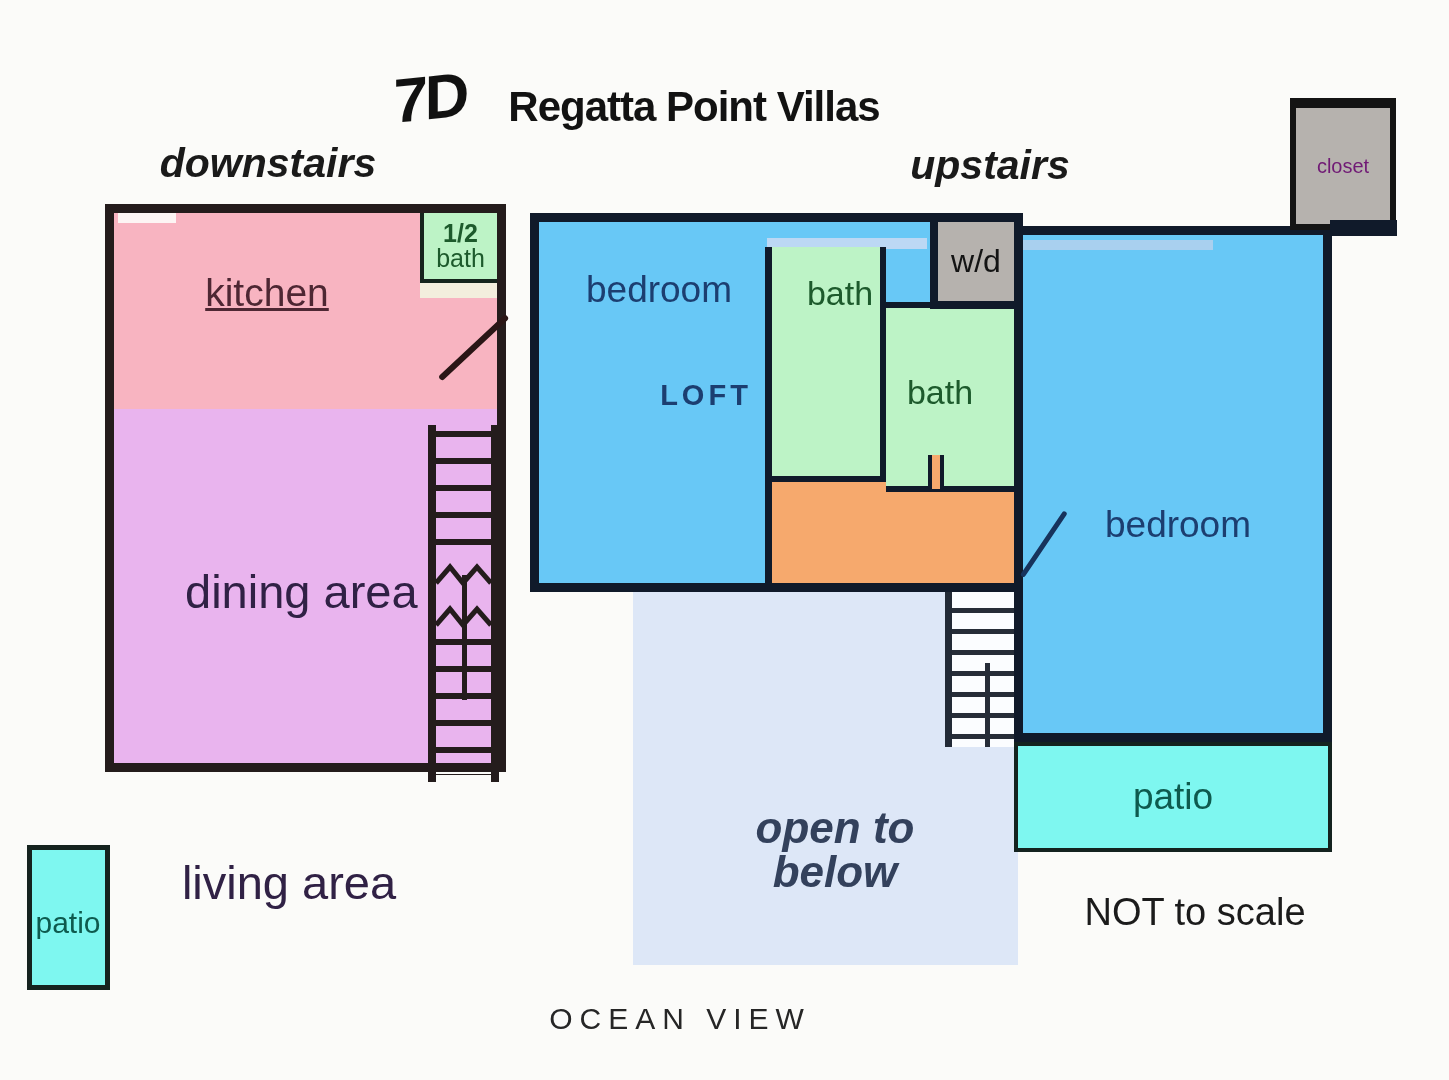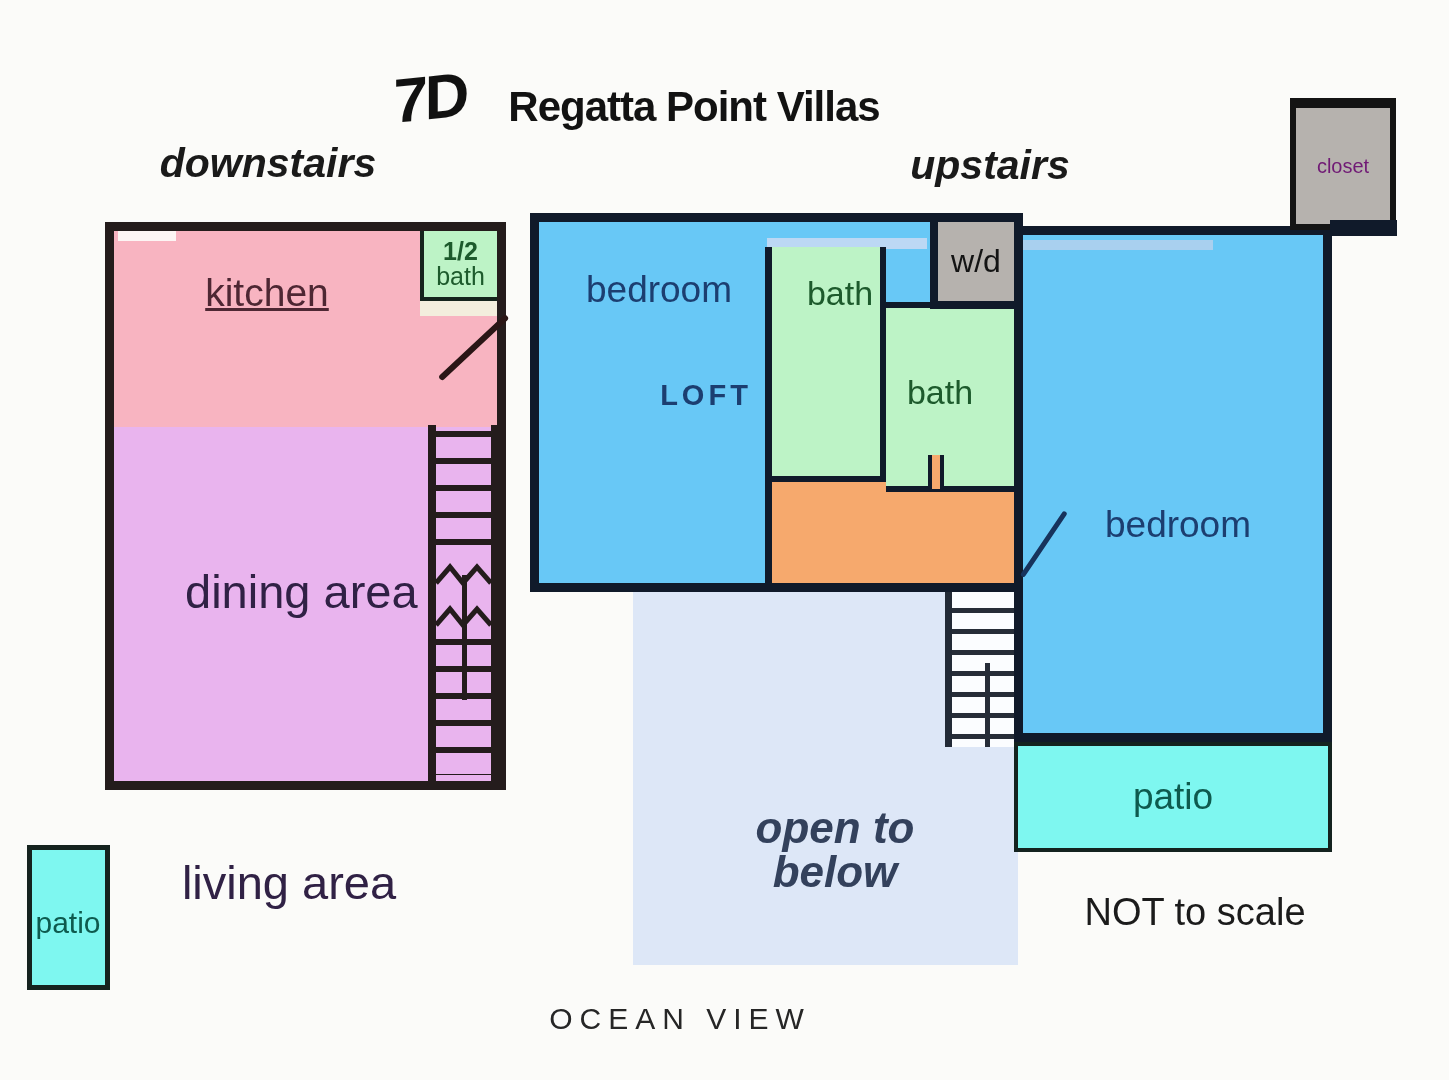--- a/index.html
+++ b/index.html
@@ -12,21 +12,21 @@
   .lbl { position:absolute; text-align:center; white-space:nowrap; line-height:1.1; }
 
   
   .title-unit { font-size:62px; font-weight:700; color:#111;
     transform:rotate(-6deg) skewX(-6deg); letter-spacing:-3px; }
   .title-name { font-size:42px; font-weight:700; color:#121212; letter-spacing:-1px; }
   .floor-lbl  { font-size:41px; font-style:italic; font-weight:600; color:#1a1a1a; }
 
   
   .down-block {
-    left:105px; top:222px; width:401px; height:568px;
+    left:105px; top:204px; width:401px; height:568px;
     border:9px solid var(--c-wall_down,#241c1c);
     background:var(--c-lilac,#e9b4ee); box-sizing:border-box;
   }
   .kitchen-rect { left:0; top:0; width:383px; height:196px; background:var(--c-kitchen,#f8b4c1); }
   .kitchen-notch { left:4px; top:0; width:58px; height:10px; background:#fdf5f4; }
   .halfbath {
     left:306px; top:0; width:77px; height:70px; box-sizing:border-box;
     background:var(--c-green,#bdf3c6);
     border-left:4px solid #15241c; border-bottom:4px solid #15241c;
     display:flex; flex-direction:column; align-items:center; justify-content:center;

